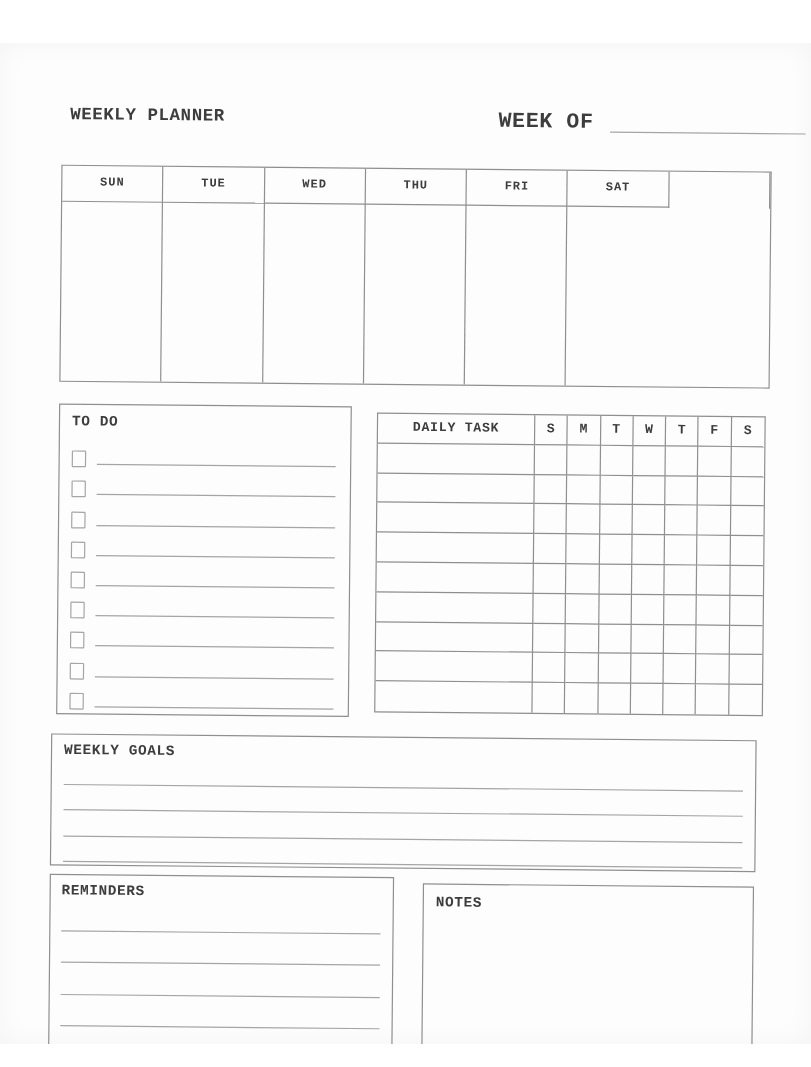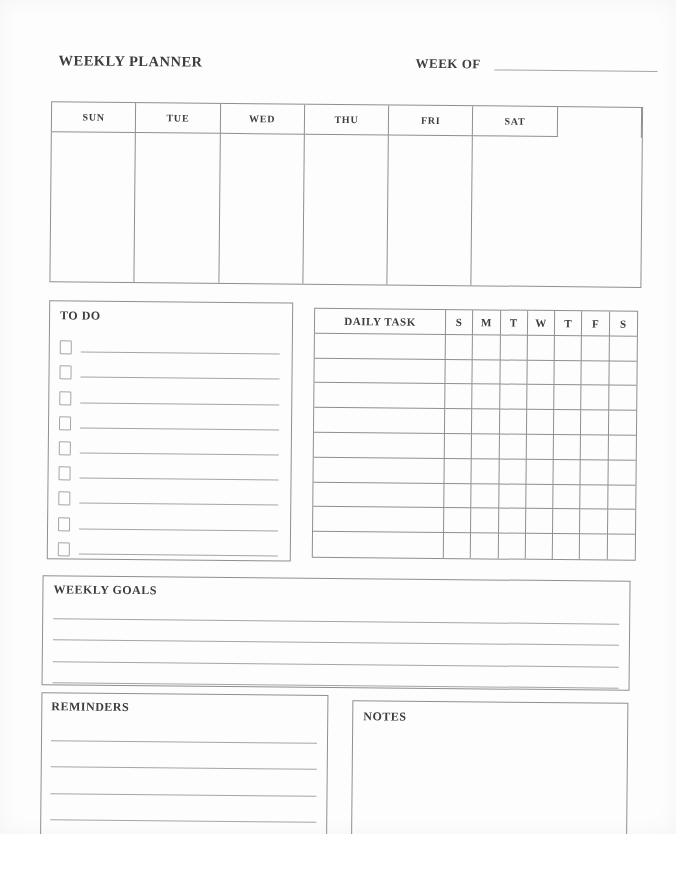--- a/index.html
+++ b/index.html
@@ -1,27 +1,28 @@
 <!DOCTYPE html>
 <html><head>
 <meta charset="utf-8">
 <style>
   html,body{margin:0;padding:0;background:#ffffff;}
   .sheet{
     position:relative;width:676px;height:834px;overflow:hidden;
     background:var(--paper,#fdfdfd);
-    font-family:Liberation Serif, serif;
+    font-family:Liberation Mono, monospace;
     color:var(--ink,#3d3d3d);
     box-shadow:inset 0 0 22px rgba(0,0,0,0.04);
+    margin-top:36px;
   }
   .content{position:absolute;inset:0;transform:rotate(0.55deg);transform-origin:340px 430px;}
   .label{font-weight:600;letter-spacing:0.5px;color:var(--ink,#3d3d3d);}
   .page-title{position:absolute;left:55px;top:55px;font-size:14.5px;}
   .weekof-wrap{position:absolute;left:412px;top:55px;display:flex;align-items:flex-end;}
-  .weekof-label{font-size:13px;}
+  .weekof-label{font-size:18px;}
   .weekof-line{width:163px;height:1px;background:var(--rule,#a5a5a5);margin-left:14px;margin-bottom:2px;}
 
   
   .calendar{
     position:absolute;left:48px;top:104px;width:592px;height:181px;
     display:grid;grid-template-columns:repeat(7,1fr);grid-template-rows:30px 1fr;
     border:1px solid var(--border,#8f8f8f);box-sizing:border-box;
   }
   .calendar .hcell{
     border-right:1px solid var(--border,#8f8f8f);border-bottom:1px solid var(--border,#8f8f8f);

